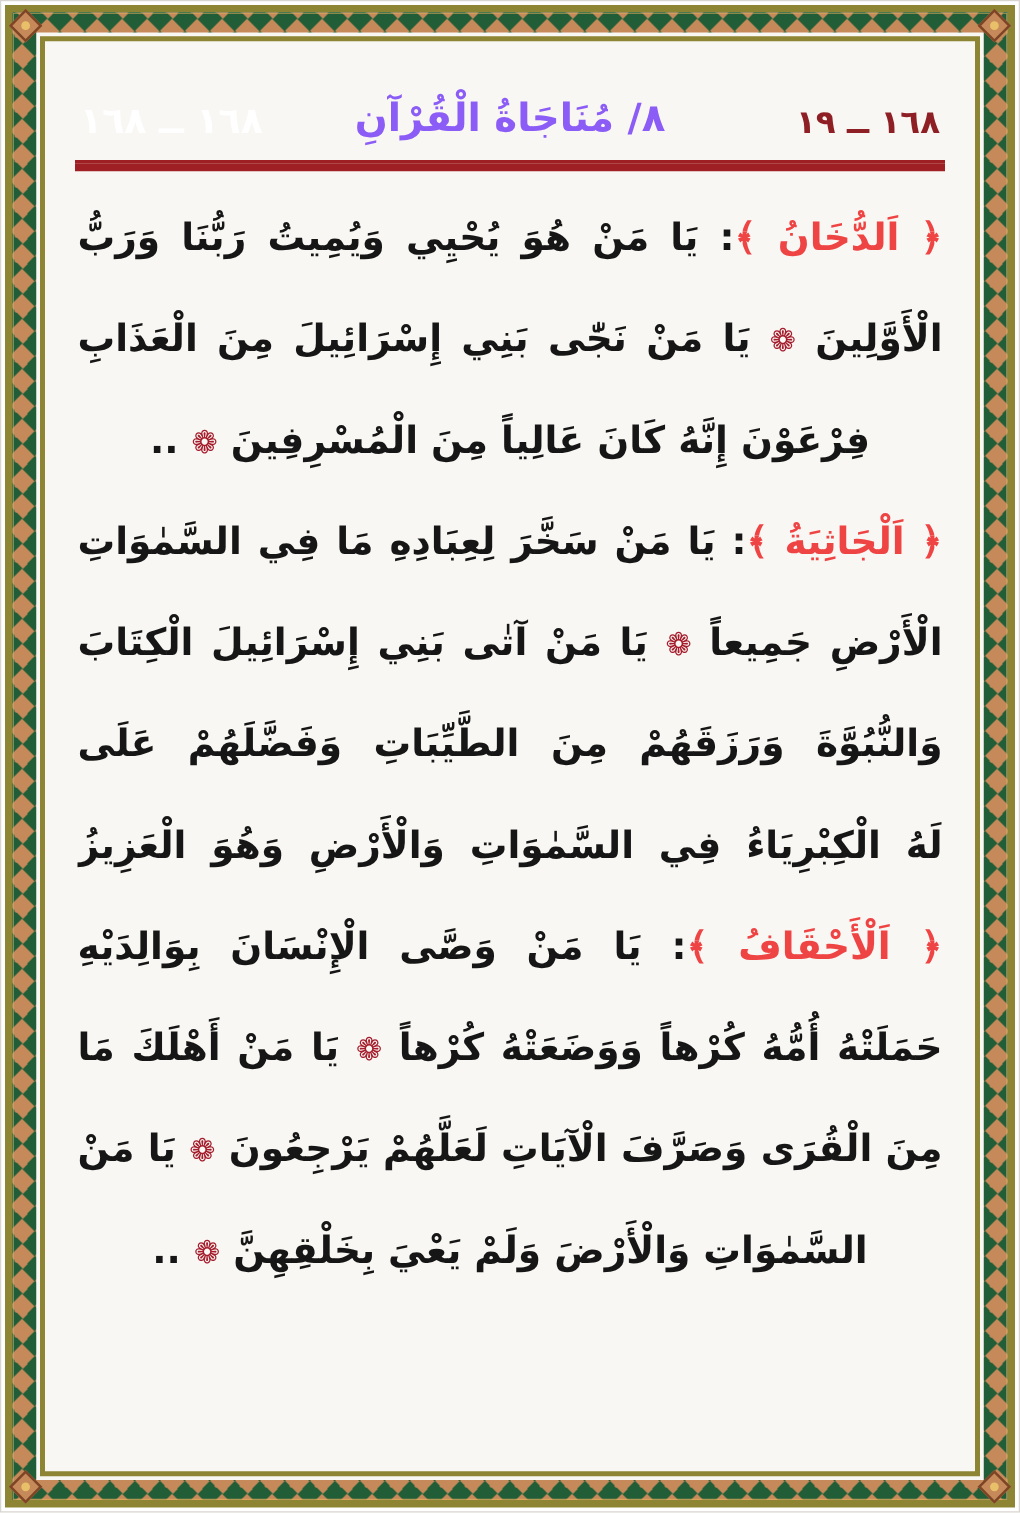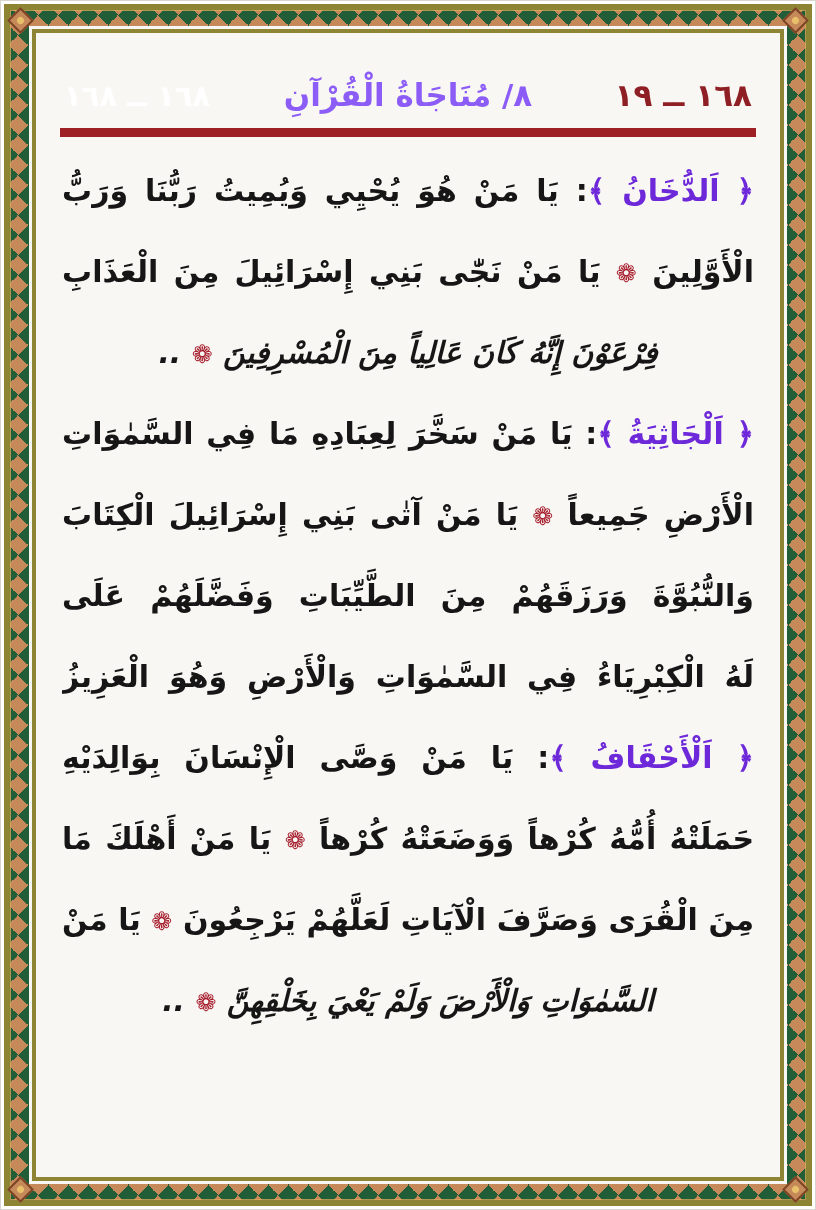--- a/index.html
+++ b/index.html
@@ -40,37 +40,37 @@
   .corner::after { content:""; position:absolute; inset:4px;
                    background:#e9c06a; border-radius:50%; }
   .corner.tl { top:10px;  left:10px; }
   .corner.tr { top:10px;  right:10px; }
   .corner.bl { bottom:10px; left:10px; }
   .corner.br { bottom:10px; right:10px; }
 
   
   .header { display:grid; grid-template-columns:1fr auto 1fr;
             align-items:end; padding:24px 6px 0; font-weight:bold; }
-  .page-num  { justify-self:start; color:#8e1f24; font-size:31px; white-space:nowrap; }
+  .page-num  { justify-self:start; color:#8e1f24; font-size:26px; white-space:nowrap; }
   .title     { justify-self:center; color:#8b5cf6; font-size:31px; white-space:nowrap; }
   .ghost-num { justify-self:end; color:#ffffff; font-size:29px; white-space:nowrap; }
 
   
   .rule { margin:15px 2px 0; height:4px;
           border-top:3px solid #9e2025; border-bottom:6px solid #9e2025; }
 
   
   .body-text { padding:13px 4px 0; }
   .line { font-size:30px; font-weight:bold; color:#161616;
           line-height:81px; height:81px; overflow:hidden; }
   .line.justify { text-align:justify; text-align-last:justify; }
-  .line.center  { text-align:center;  white-space:nowrap;font-style:italic; }
+  .line.center  { text-align:center;  white-space:nowrap; }
   .line.start   { text-align:start;   white-space:nowrap; }
   .ink     { color:#161616; }
-  .marker  { color:#6d28d9; }
+  .marker  { color:#ef4444; }
   .rosette { color:#a51d2c; font-size:25px; }
 </style>
 </head>
 <body>
 
 <div class="page">
   <div class="corner tl"></div>
   <div class="corner tr"></div>
   <div class="corner bl"></div>
   <div class="corner br"></div>

